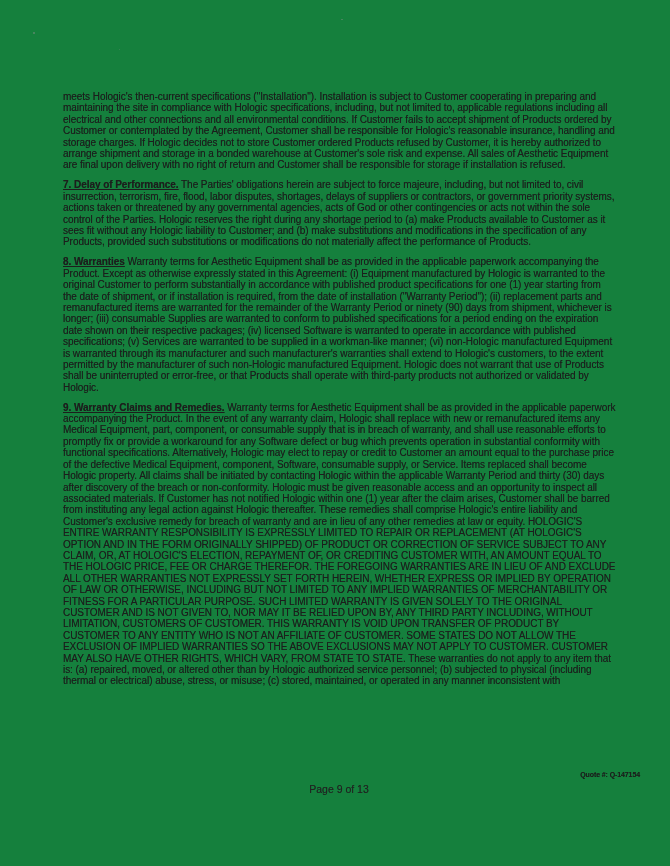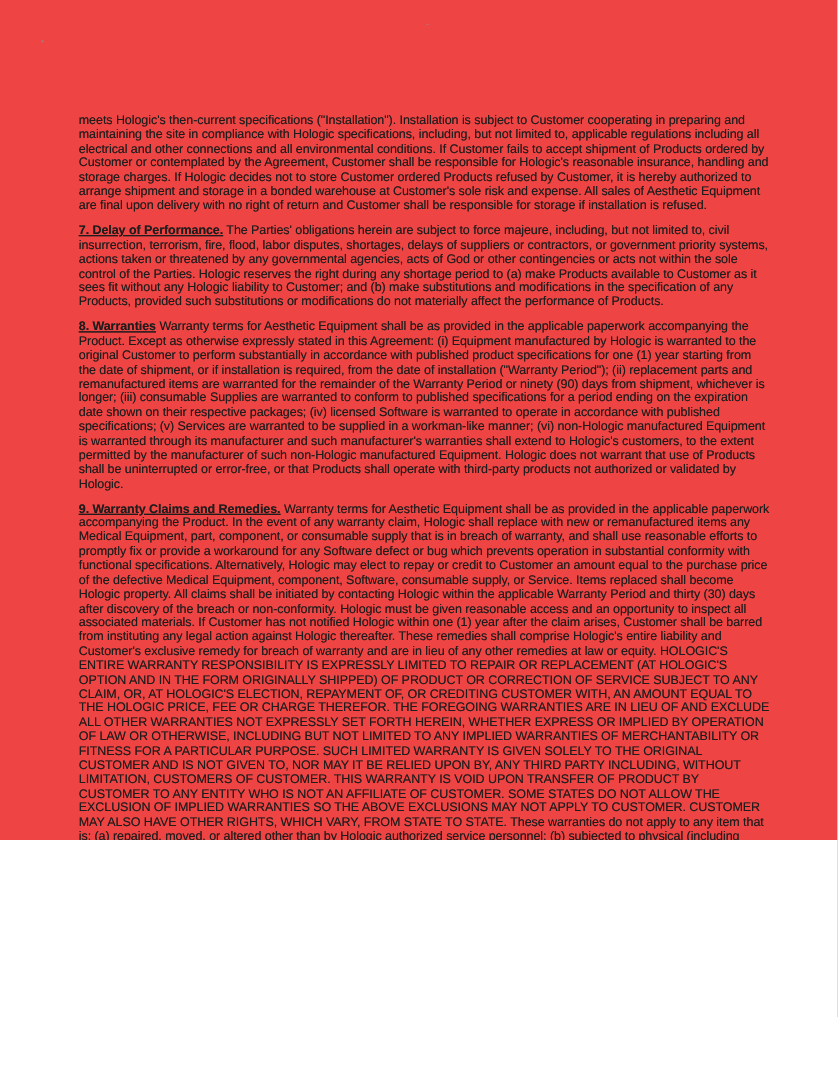--- a/index.html
+++ b/index.html
@@ -5,22 +5,22 @@
   * { margin: 0; padding: 0; box-sizing: border-box; }
   html, body { background: #ffffff; }
   body {
     width: 670px;
     height: 866px;
     font-family: "Liberation Sans", sans-serif;
   }
   .page {
     position: relative;
     width: 670px;
-    height: 672px;
-    background: #ef4444;
+    height: 866px;
+    background: #15803d;
     overflow: hidden;
   }
   .content {
     position: absolute;
     left: 63px;
     top: 91px;
     width: 553px;
     color: #1d1d1d;
     font-size: 10px;
     line-height: 11.4px;

